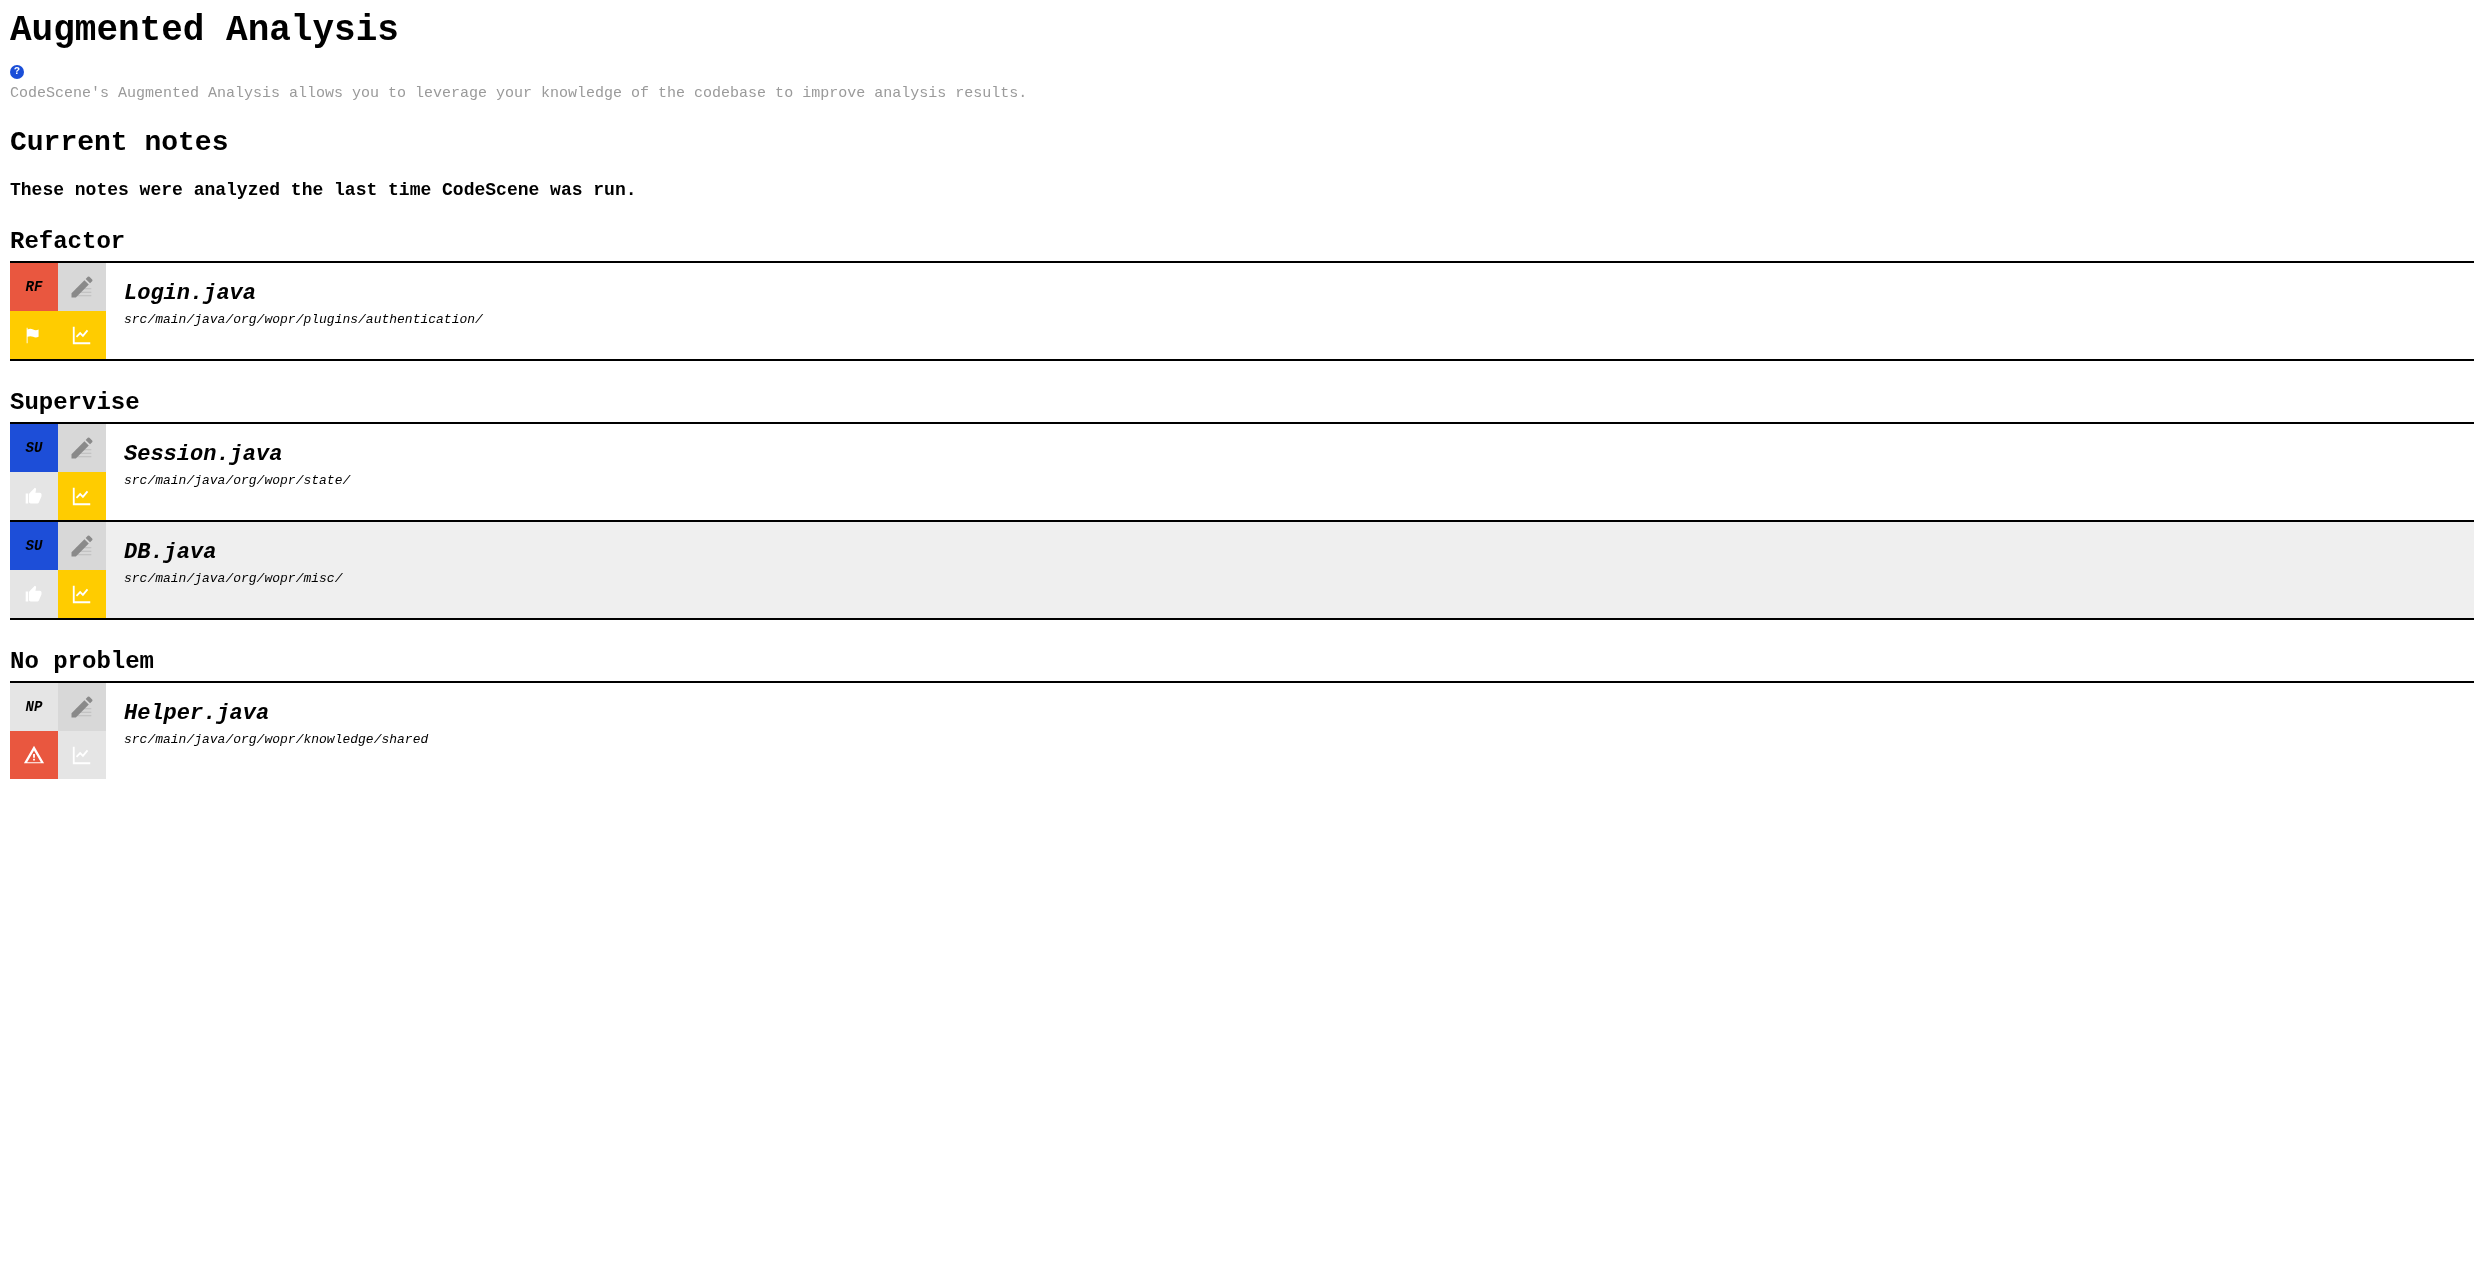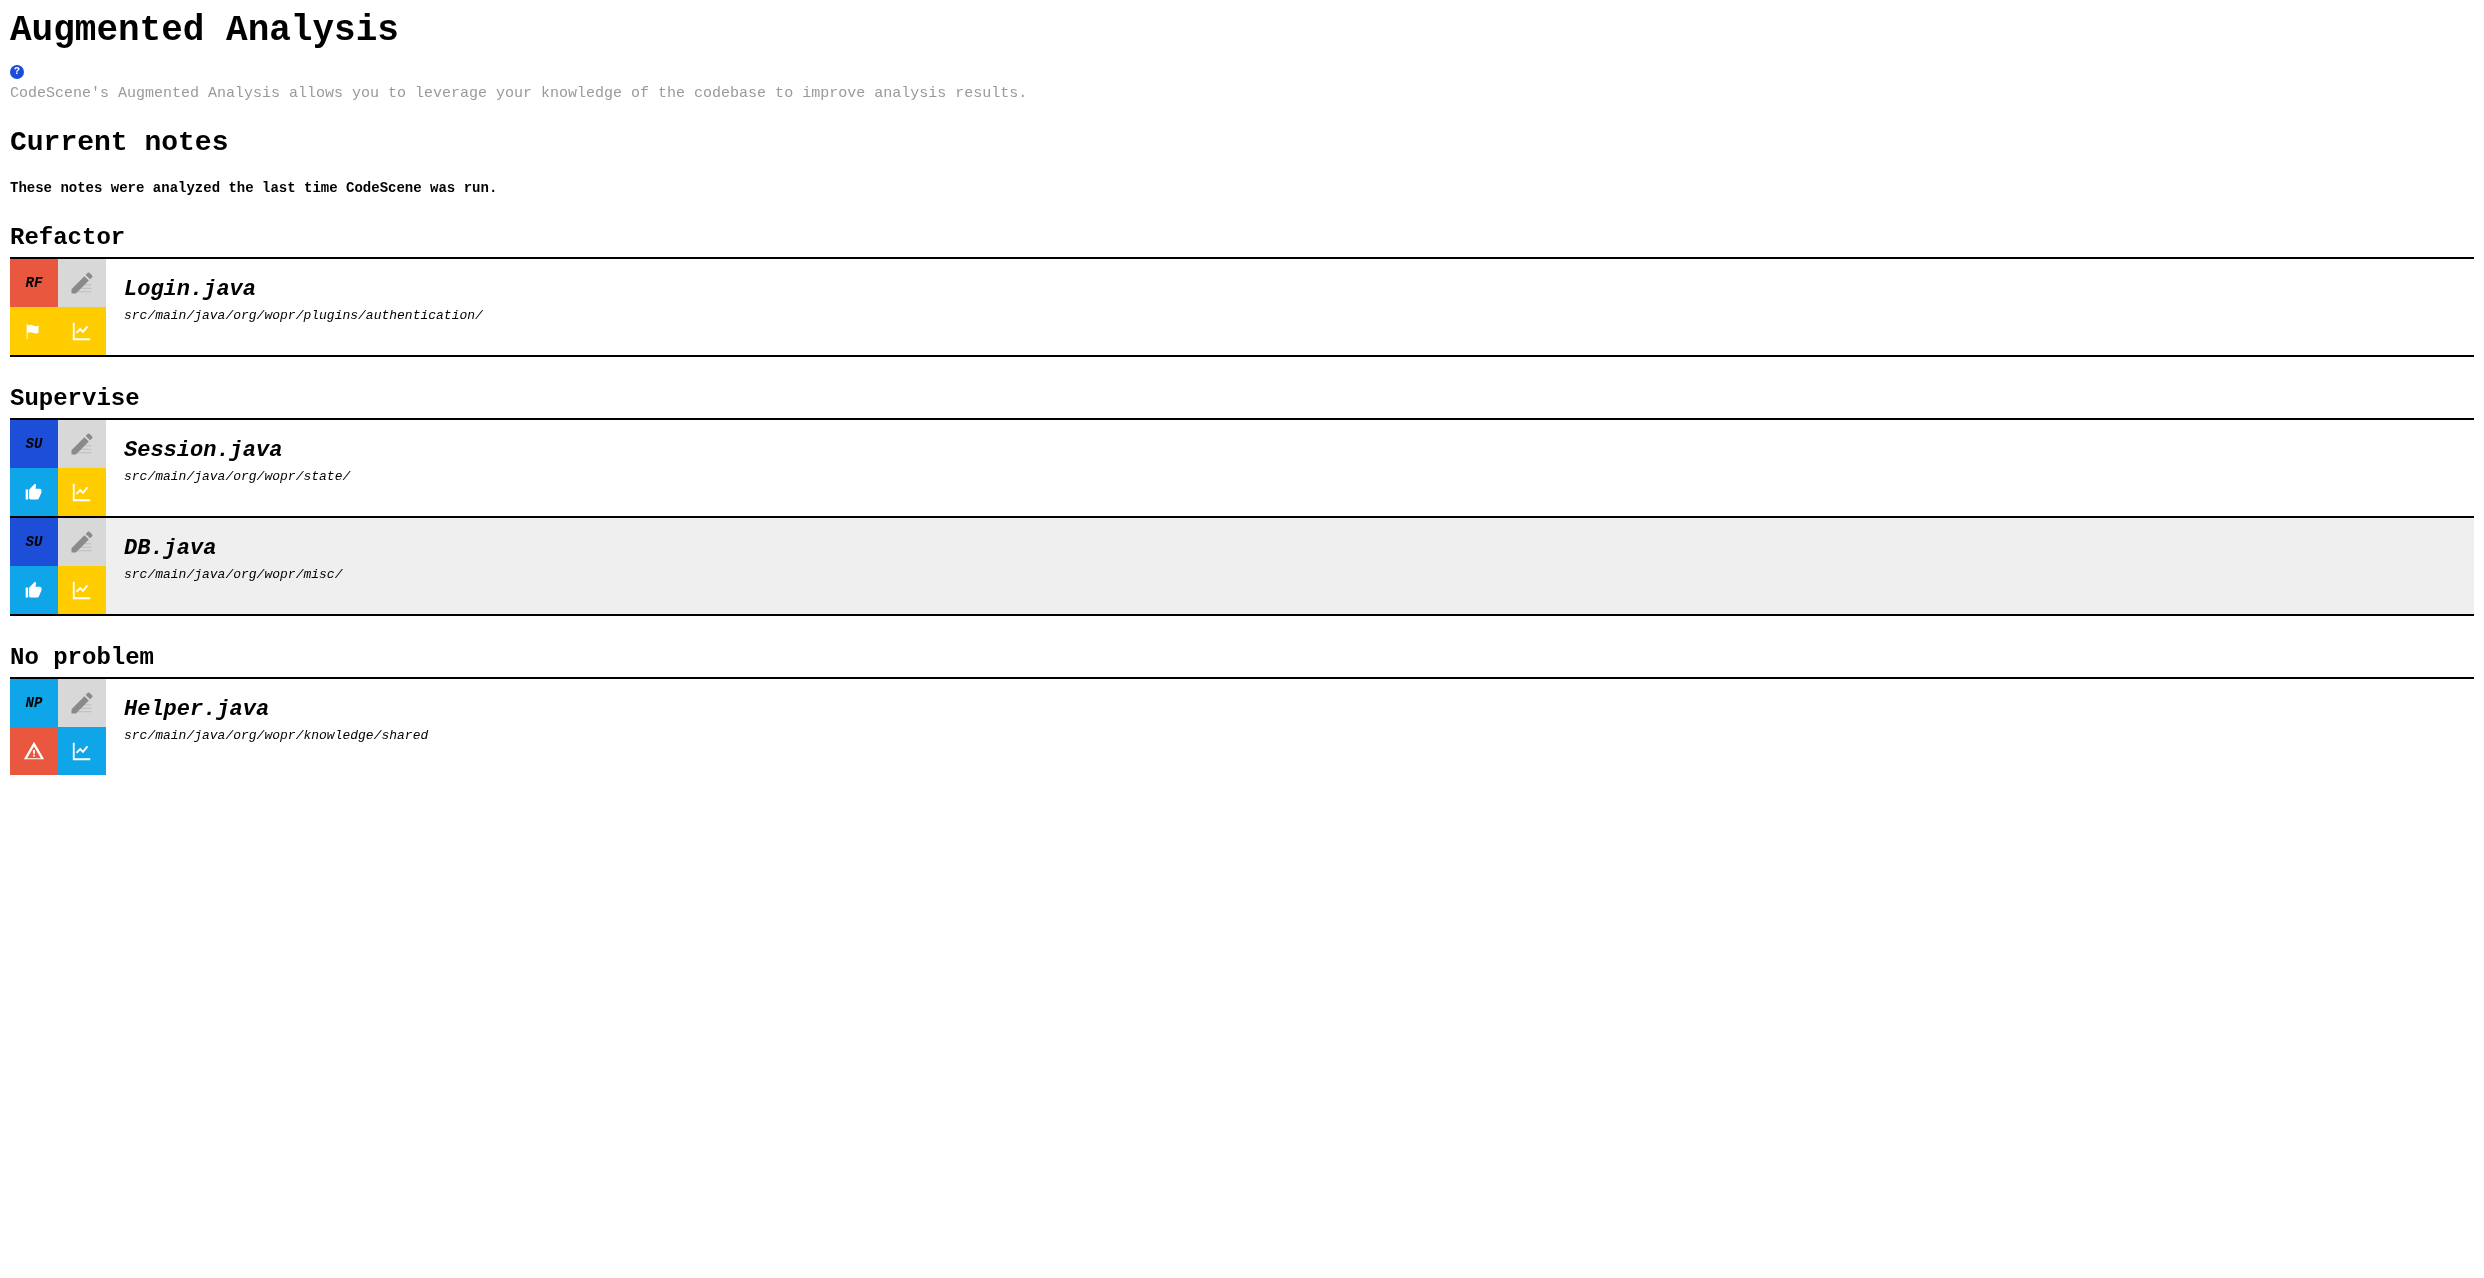--- a/index.html
+++ b/index.html
@@ -30,21 +30,21 @@
     font-size: 15px;
     color: #9a9a9a;
     margin-bottom: 25px;
   }
   h2 {
     font-size: 28px;
     font-weight: bold;
     margin-bottom: 22px;
   }
   .subtext {
-    font-size: 14px;
+    font-size: 18px;
     font-weight: bold;
     margin-bottom: 26px;
   }
   h3 {
     font-size: 24px;
     font-weight: bold;
     margin-bottom: 6px;
   }
   .section {
     margin-bottom: 25px;
@@ -73,21 +73,21 @@
     align-items: center;
     justify-content: center;
     font-weight: bold;
     font-size: 14px;
   }
   .cell svg { display: block; }
   .bg-tomato { background: #e9573f; color: #000; }
   .bg-yellow { background: #1d4ed8; color: #000; }
   .bg-gray { background: #d8d8d8; }
   .bg-gold { background: #fc0; }
-  .bg-green { background: #0ea5e9; }
+  .bg-green { background: #e5e5e5; }
   .note-body {
     padding: 18px 0 0 18px;
   }
   .note-title {
     font-size: 22px;
     font-weight: bold;
     margin-bottom: 6px;
   }
   .note-path {
     font-size: 13px;

